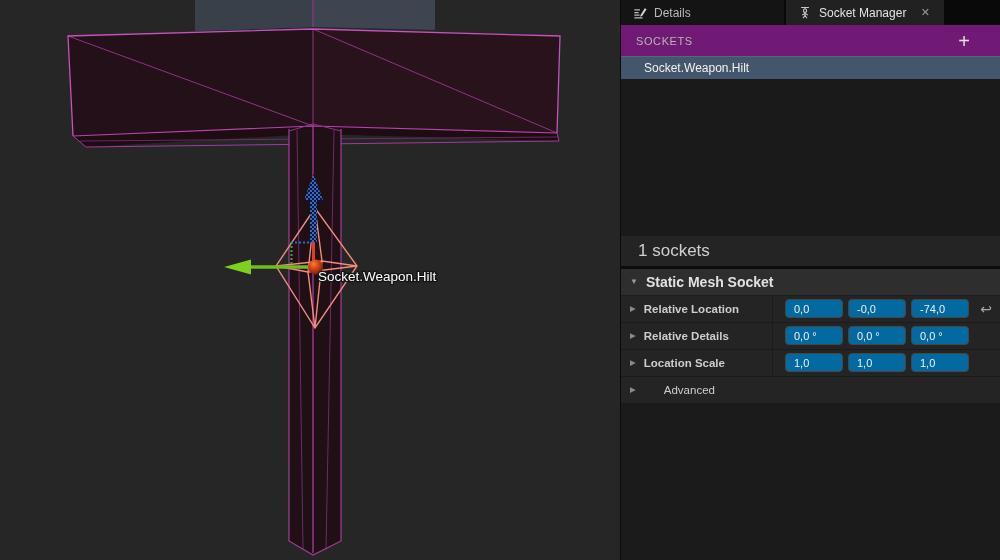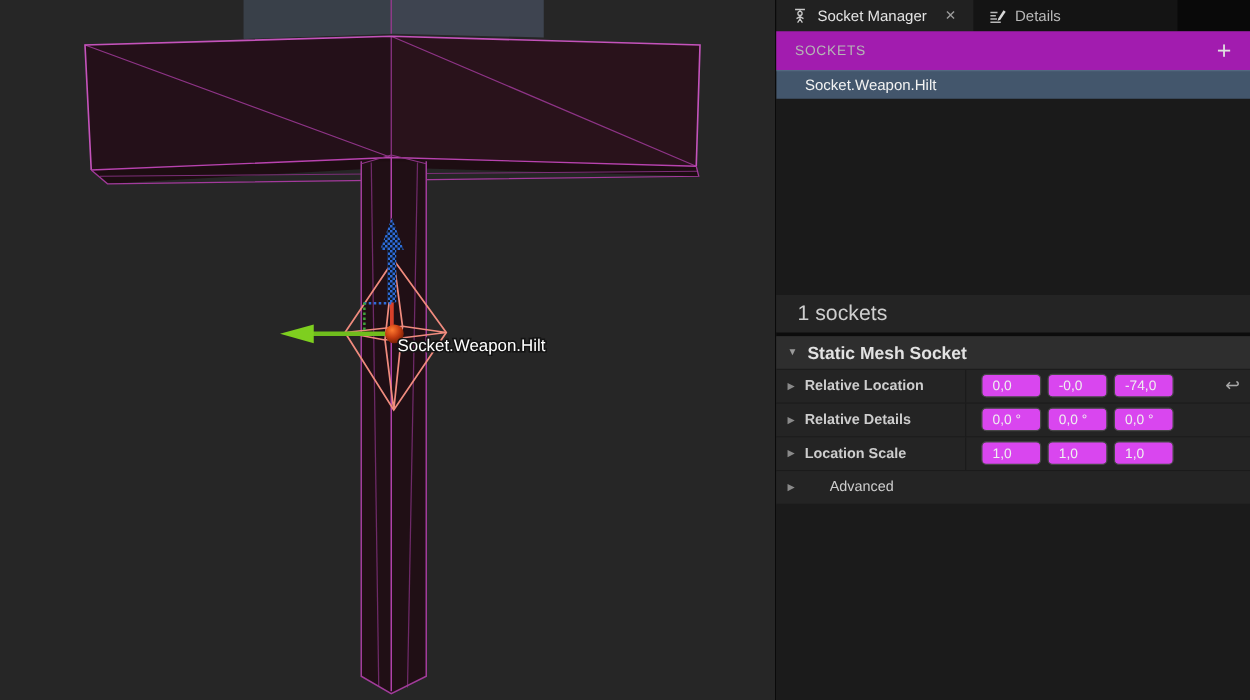--- a/index.html
+++ b/index.html
@@ -15,22 +15,22 @@
   #panel { width:380px; height:560px; display:flex; flex-direction:column;
            background:#242424; border-left:1px solid #0a0a0a; }
 
   .tabbar { height:25px; background:#090909; display:flex; align-items:stretch; flex:0 0 25px; }
   .tab { display:flex; align-items:center; gap:7px; padding:0 12px; font-size:12px; cursor:default; }
   .tab-details { width:163px; background:#141414; color:#b9b9b9; margin-right:2px; }
   .tab-socket  { width:158px; background:#212121; color:#e3e3e3; }
   .tab .close-x { margin-left:auto; color:#9a9a9a; font-size:11px; padding:0 2px; }
   .tab-icon { display:flex; align-items:center; }
 
-  .sockets-header { height:31px; flex:0 0 31px; background:#a21caf; display:flex;
-                    align-items:center; justify-content:space-between; padding:0 15px 0 15px; }
+  .sockets-header { height:31px; flex:0 0 31px; background:#701a75; display:flex;
+                    align-items:center; justify-content:space-between; padding:0 30px 0 15px; }
   .sockets-header .title { font-size:11px; letter-spacing:.6px; color:#b5b5b5; }
   .sockets-header .plus { font-size:20px; font-weight:200; color:#e0e0e0; line-height:1; }
 
   .socket-list { flex:1 1 auto; background:#1a1a1a; overflow:hidden; }
   .socket-row { height:23px; background:#43566c; border-top:1px solid #53687f;
                 display:flex; align-items:center; padding-left:23px;
                 font-size:12px; color:#f2f2f2; }
 
   .count-row { height:30px; flex:0 0 30px; background:#242424; display:flex;
                align-items:center; padding-left:17px; font-size:17px; color:#cfcfcf; }
@@ -41,21 +41,21 @@
   .section-header .tri { font-size:8px; color:#9a9a9a; }
   .section-header .title { font-size:14px; font-weight:bold; color:#e2e2e2; }
 
   .prop-row { height:27px; flex:0 0 27px; background:#242424; display:flex;
               border-bottom:1px solid #1b1b1b; }
   .prop-label-cell { width:152px; flex:0 0 152px; display:flex; align-items:center; gap:8px;
                      padding-left:9px; border-right:1px solid #1b1b1b; }
   .prop-label-cell .tri, .advanced-row .tri { font-size:7.5px; color:#8a8a8a; }
   .prop-label { font-size:11.5px; color:#cdcdcd;font-weight:bold; }
   .prop-values { flex:1 1 auto; display:flex; align-items:center; gap:5px; padding-left:12px; }
-  .numbox { width:48px; height:19px; background:#d946ef; border:1px solid #464646;
+  .numbox { width:58px; height:19px; background:#0369a1; border:1px solid #464646;
             border-radius:4px; color:#f0f0f0; font-size:11px; padding:0 0 0 8px;
             font-family:"Liberation Sans","DejaVu Sans",sans-serif; outline:none; }
   .reset-cell { width:28px; flex:0 0 28px; display:flex; align-items:center; justify-content:center; }
   .reset-btn { color:#a8a8a8; font-size:14px; font-family:"DejaVu Sans",sans-serif; }
 
   .advanced-row { height:27px; flex:0 0 27px; background:#242424; display:flex;
                   align-items:center; gap:8px; padding-left:9px; border-bottom:1px solid #1b1b1b; }
   .advanced-label { font-size:11.5px; color:#cdcdcd;margin-left:20px; }
   .panel-filler { flex:1 1 auto; background:#1b1b1b; }
 
@@ -139,40 +139,40 @@
 
       <circle cx="315.5" cy="267" r="7.5" fill="url(#orb)"></circle>
 
       <text x="318" y="281" font-size="13.5" fill="#ffffff" class="vp-label">Socket.Weapon.Hilt</text>
     </svg>
   </div>
 
   <div id="panel">
 
     <div class="tabbar">
+      <div class="tab tab-details">
+        <span class="tab-icon">
+          <svg viewBox="0 0 16 16" width="14" height="14">
+            <path d="M1.5 4.5h6.5M1.5 7.5h5M1.5 10.5h6M1.5 13.5h9.5" stroke="#b9b9b9" stroke-width="1.4" fill="none"></path>
+            <path d="M8.8 9.9 L13.5 2.5 l2 1.3 L10.6 11.2 l-2.5 1z" fill="#d8d8d8"></path>
+          </svg>
+        </span>
+        <span>Details</span>
+      </div>
       <div class="tab tab-socket">
         <span class="tab-icon">
           <svg viewBox="0 0 16 16" width="14" height="14" fill="none" stroke="#c9c9c9" stroke-width="1.2">
             <path d="M3.5 1.8h9M8 1.8v1.6"></path>
             <circle cx="8" cy="5.4" r="1.9"></circle>
             <path d="M8 7.3v3.2M8 8.4l-3.2 1.8M8 8.4l3.2 1.8M8 10.5l-2.2 3.4M8 10.5l2.2 3.4"></path>
           </svg>
         </span>
         <span>Socket Manager</span>
         <span class="close-x">✕</span>
       </div>
-      <div class="tab tab-details">
-        <span class="tab-icon">
-          <svg viewBox="0 0 16 16" width="14" height="14">
-            <path d="M1.5 4.5h6.5M1.5 7.5h5M1.5 10.5h6M1.5 13.5h9.5" stroke="#b9b9b9" stroke-width="1.4" fill="none"></path>
-            <path d="M8.8 9.9 L13.5 2.5 l2 1.3 L10.6 11.2 l-2.5 1z" fill="#d8d8d8"></path>
-          </svg>
-        </span>
-        <span>Details</span>
-      </div>
     </div>
 
     <div class="sockets-header">
       <span class="title">SOCKETS</span>
       <span class="plus">+</span>
     </div>
 
     <div class="socket-list">
       <div class="socket-row">
         <span>Socket.Weapon.Hilt</span>

